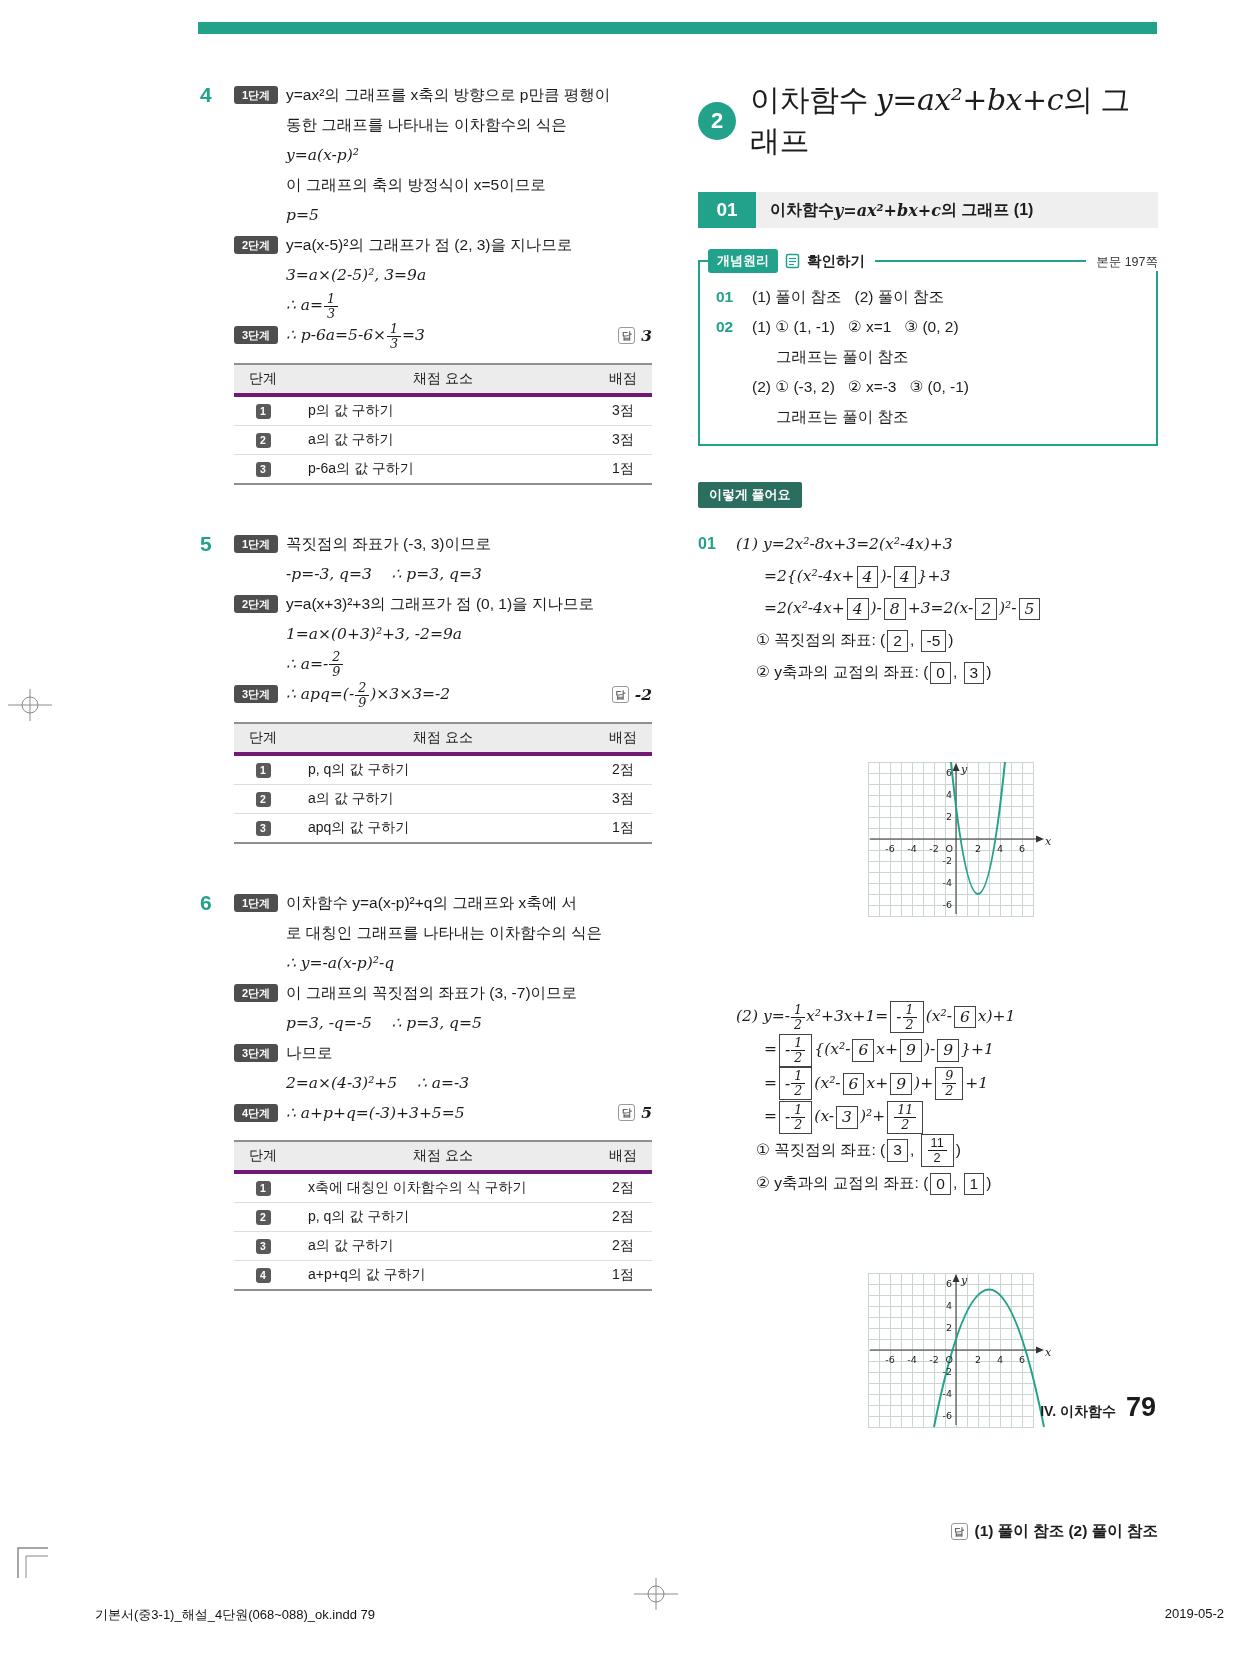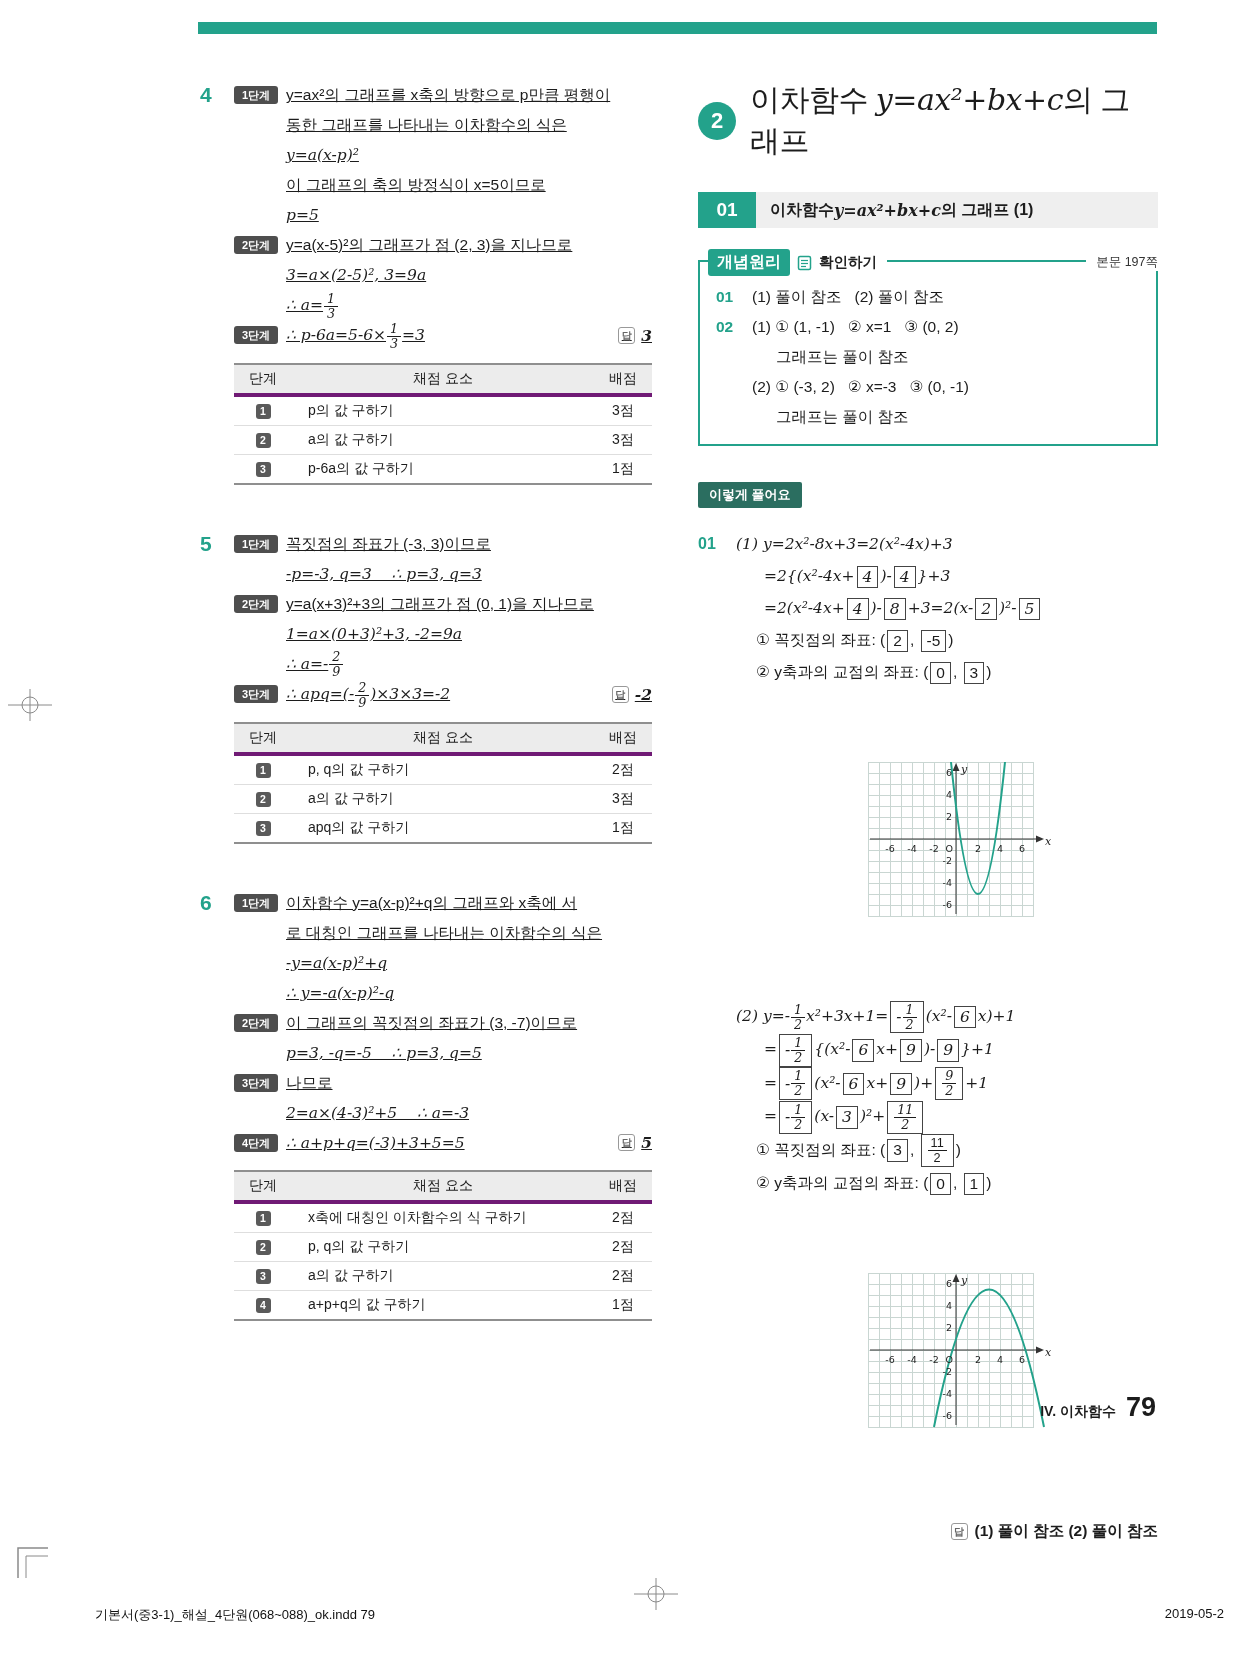--- a/index.html
+++ b/index.html
@@ -12,21 +12,21 @@
   .col-l{width:452px;flex:none;}
   .col-r{flex:1;min-width:0;}
 
   
   .problem{display:flex;gap:10px;margin-bottom:44px;}
   .pnum{width:24px;flex:none;color:var(--accent);font-weight:bold;font-size:21px;line-height:30px;}
   .pbody{flex:1;min-width:0;}
   .step{display:flex;gap:8px;}
   .sbadge{flex:none;width:44px;height:18px;margin-top:6px;background:#4e4e4e;color:#fff;
           font-size:11px;font-weight:bold;text-align:center;line-height:18px;border-radius:3px;}
-  .lines{flex:1;min-width:0;text-decoration:underline;}
+  .lines{flex:1;min-width:0;}
   .lines>div{line-height:30px;font-size:15.5px;white-space:pre-wrap;}
   .math{font-family:"DejaVu Serif",serif;font-style:italic;}
   .ansline{display:flex;align-items:center;width:100%;}
   .ans{margin-left:auto;display:flex;align-items:center;gap:6px;font-weight:bold;}
   .ansicon{flex:none;width:17px;height:17px;border:1px solid #999;border-radius:3px;color:#666;
            font-size:10px;font-weight:bold;display:inline-flex;align-items:center;justify-content:center;
            font-style:normal;font-family:"Liberation Sans",sans-serif;}
   .ansval{font-weight:bold;}
 
   .grade{width:100%;border-collapse:collapse;margin-top:12px;font-size:14px;}
@@ -46,21 +46,21 @@
               font-size:22px;font-weight:bold;display:flex;align-items:center;justify-content:center;flex:none;}
   .sec-title{font-size:30px;font-weight:normal;letter-spacing:-0.5px;}
   .fm{font-family:"DejaVu Serif",serif;font-style:italic;}
   .sub-head{display:flex;margin-bottom:32px;}
   .sub-num{width:58px;height:36px;background:var(--accent);color:#fff;font-weight:bold;font-size:19px;
            display:flex;align-items:center;justify-content:center;flex:none;}
   .sub-title{flex:1;background:#efefef;display:flex;align-items:center;padding:0 14px;
              font-weight:bold;font-size:16px;}
   .concept{position:relative;border:2px solid var(--accent);padding:20px 16px 12px;margin-bottom:36px;}
   .ctab{position:absolute;top:-13px;left:8px;display:flex;align-items:center;gap:7px;background:#fff;padding:0 10px 0 0;}
-  .ctab-name{background:var(--accent);color:#fff;font-size:16px;font-weight:bold;padding:3px 9px;border-radius:3px;}
+  .ctab-name{background:var(--accent);color:#fff;font-size:13px;font-weight:bold;padding:3px 9px;border-radius:3px;}
   .ctab-check{font-size:14.5px;font-weight:bold;color:#222;}
   .cref{position:absolute;top:-8px;right:-2px;background:#fff;padding-left:10px;font-size:12.5px;color:#333;}
   .crow{display:flex;gap:10px;}
   .cnum{width:26px;flex:none;color:var(--accent);font-weight:bold;font-size:15.5px;line-height:30px;}
   .clines{flex:1;min-width:0;}
   .clines>div{line-height:30px;font-size:15.5px;white-space:pre-wrap;}
   .cind{padding-left:24px;}
   .howbadge{display:inline-block;background:var(--badge-dark);color:#fff;font-size:13px;font-weight:bold;
             padding:4px 11px;margin-bottom:20px;border-radius:2px;}
   .srow{display:flex;gap:8px;}
@@ -237,21 +237,20 @@
       </section>
 
       <section class="problem">
         <div class="pnum">6</div>
         <div class="pbody">
           <div class="step">
             <span class="sbadge">1단계</span>
             <div class="lines">
               <div>이차함수 y=a(x-p)²+q의 그래프와 x축에 서</div>
               <div>로 대칭인 그래프를 나타내는 이차함수의 식은</div>
-              <div class="math">-y=a(x-p)²+q</div>
               <div class="math">∴ y=-a(x-p)²-q</div>
             </div>
           </div>
           <div class="step">
             <span class="sbadge">2단계</span>
             <div class="lines">
               <div>이 그래프의 꼭짓점의 좌표가 (3, -7)이므로</div>
               <div class="math">p=3, -q=-5    ∴ p=3, q=5</div>
             </div>
           </div>

